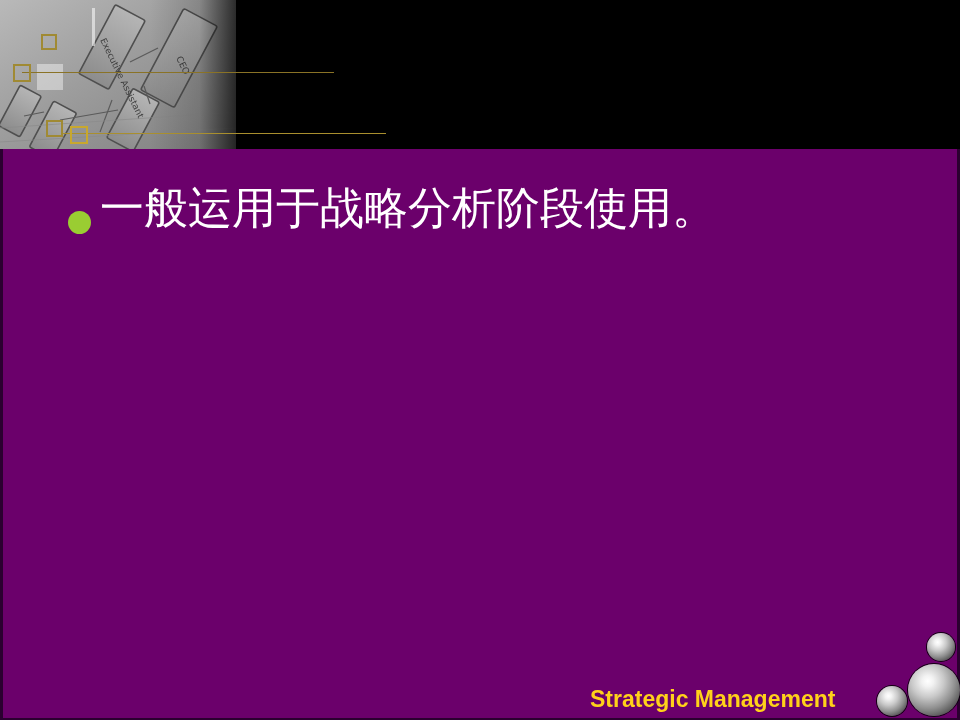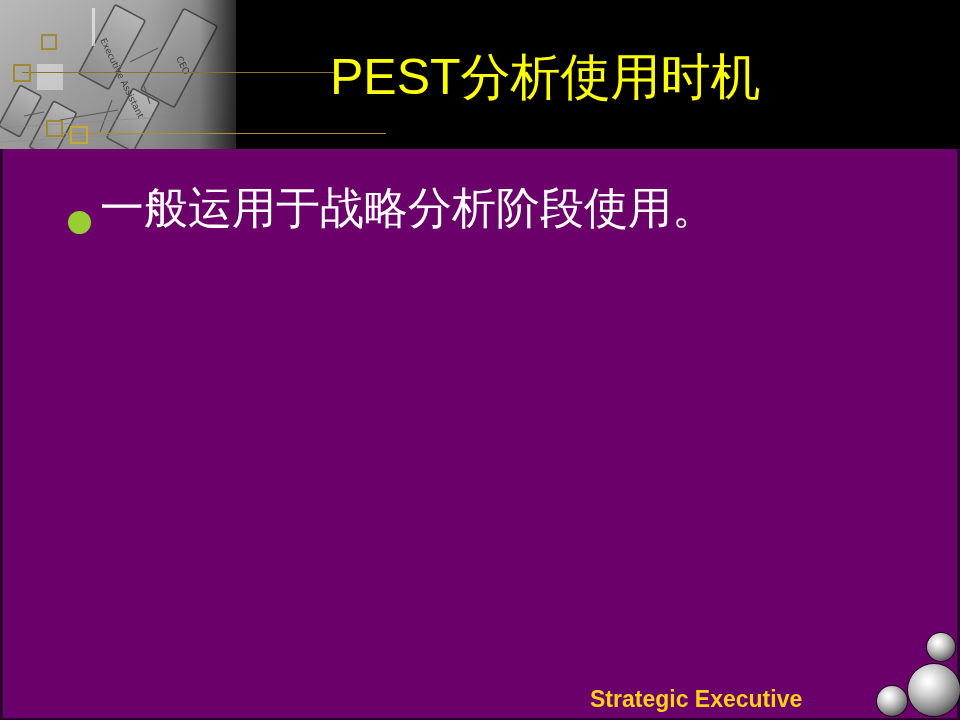--- a/index.html
+++ b/index.html
@@ -220,27 +220,26 @@
 
     <div class="gold-rule" style="left:22px;  top:72px;  width:312px;"></div>
     <div class="gold-rule bright" style="left:62px;  top:133px; width:324px;"></div>
     <div class="gold-rule bright" style="left:232px; top:133px; width:154px;"></div>
 
     <div class="gold-square dim" style="left:41px;  top:34px;  width:16px; height:16px;"></div>
     <div class="gold-square dim" style="left:13px;  top:64px;  width:18px; height:18px;"></div>
     <div class="gold-square dim" style="left:46px;  top:120px; width:17px; height:17px;"></div>
     <div class="gold-square" style="left:70px;  top:126px; width:18px; height:18px;"></div>
 
-    <div id="title">PEST分析使用时机</div>
   </div>
 
   <div id="bullet-row">
     <span id="bullet-dot"></span>
     <span id="bullet-text">一般运用于战略分析阶段使用。</span>
   </div>
 
-  <div id="footer-text">Strategic Executive</div>
+  <div id="footer-text">Strategic Management</div>
 
   <div class="sphere" id="sphere-small1"></div>
   <div class="sphere" id="sphere-big"></div>
   <div class="sphere" id="sphere-small2"></div>
 
 </div>
 
 </body></html>

